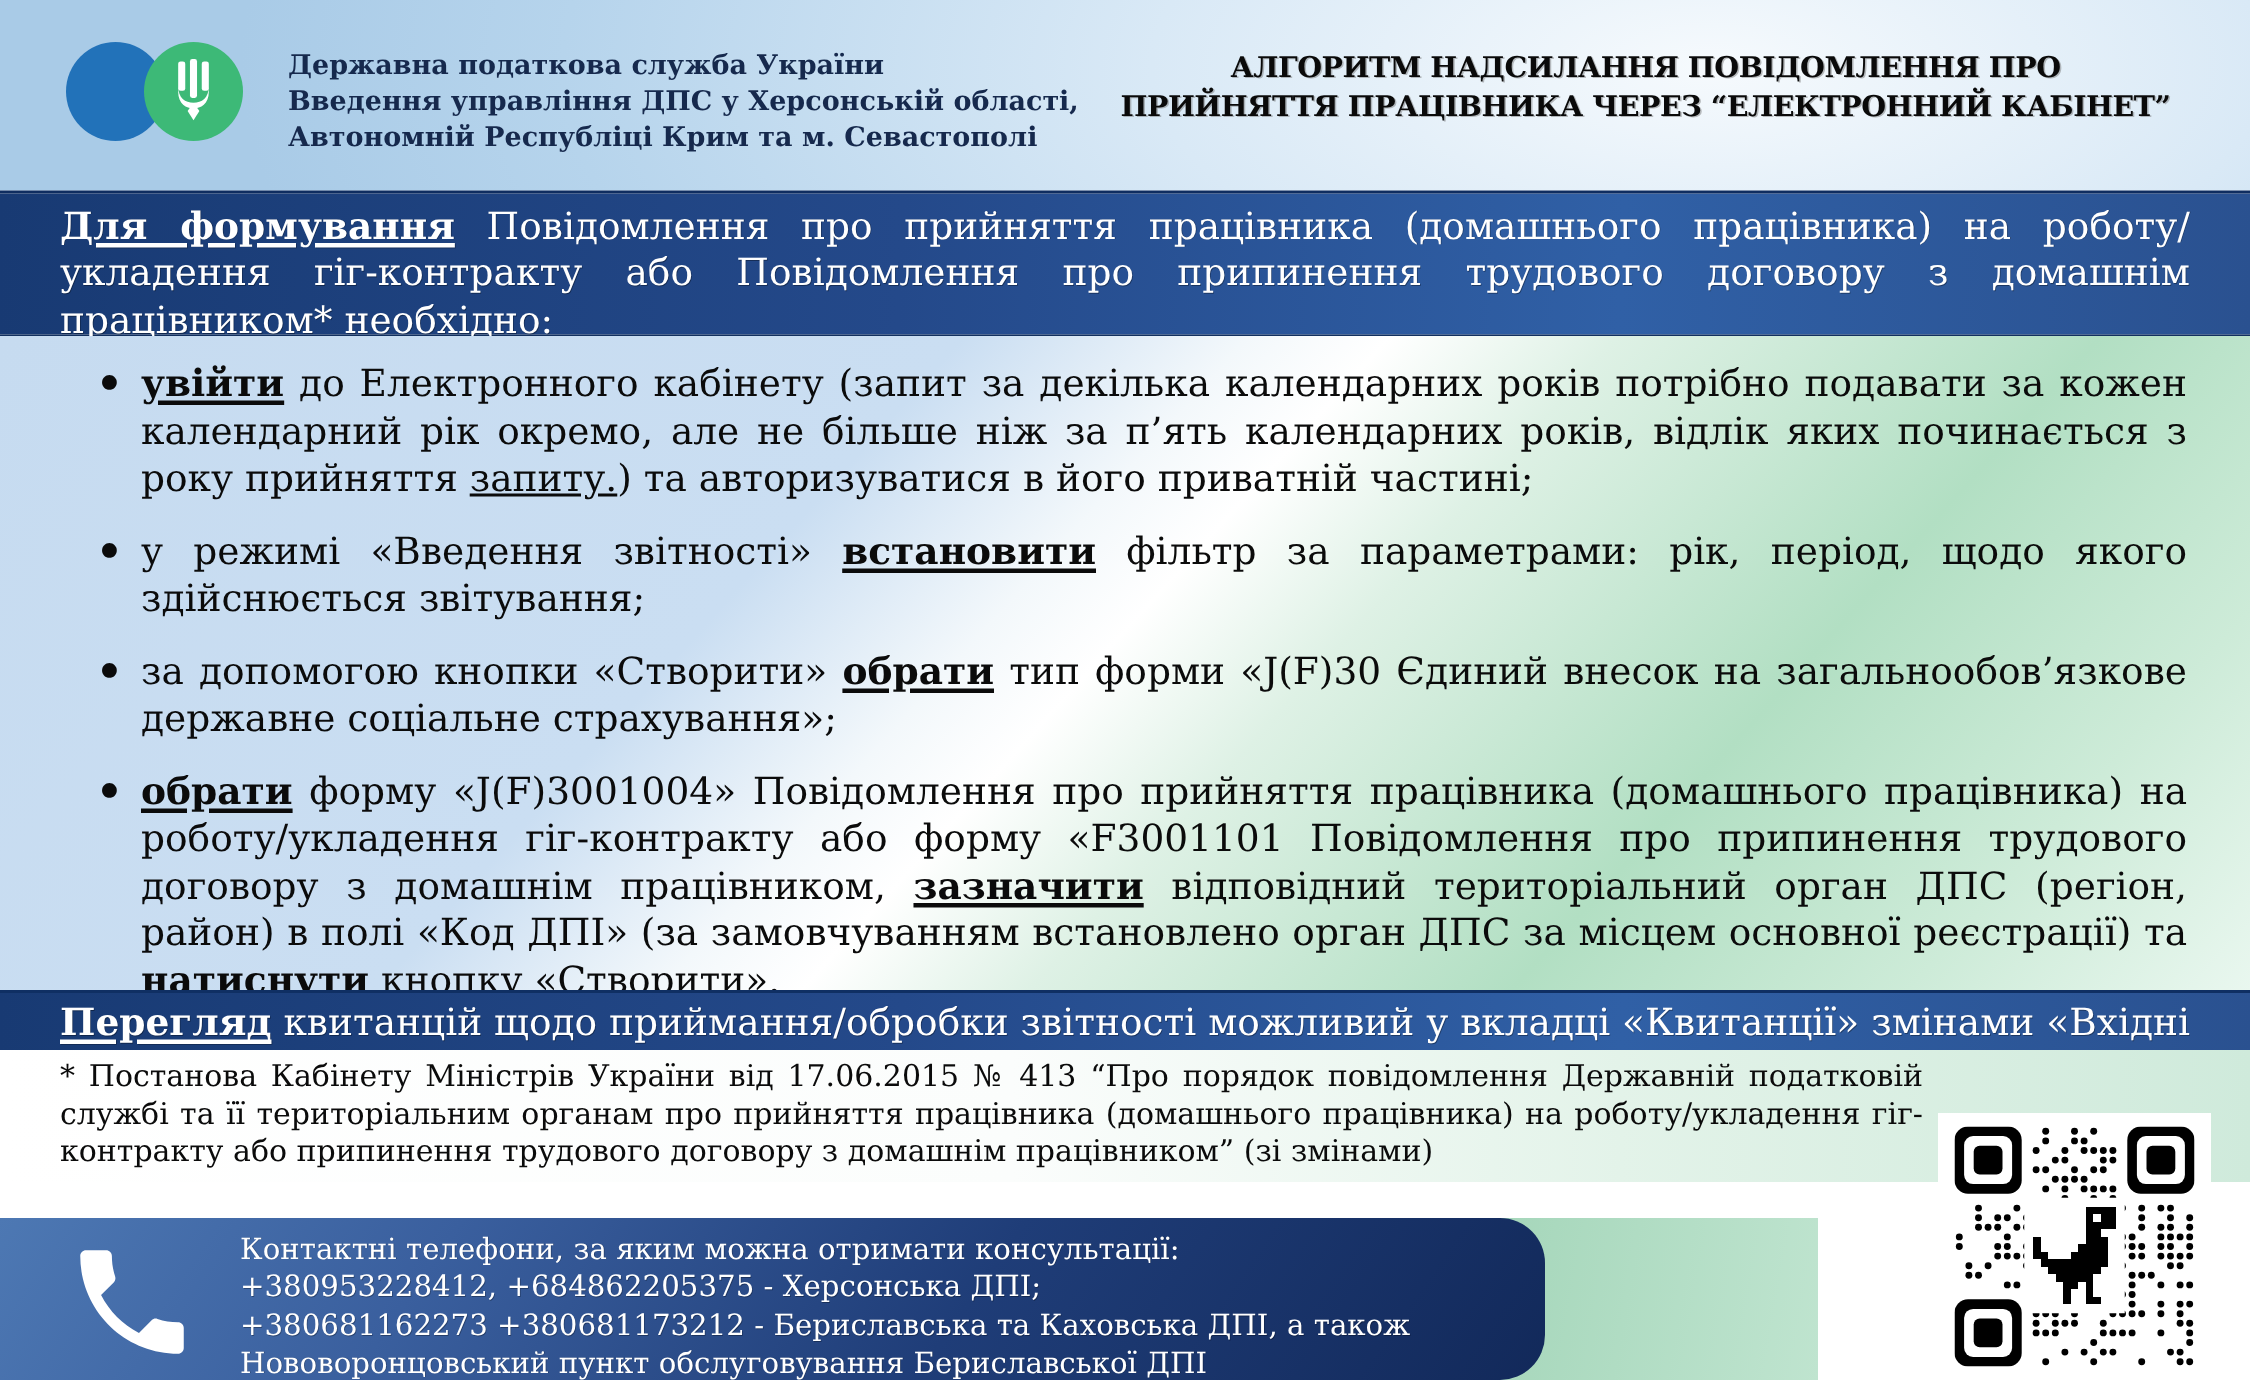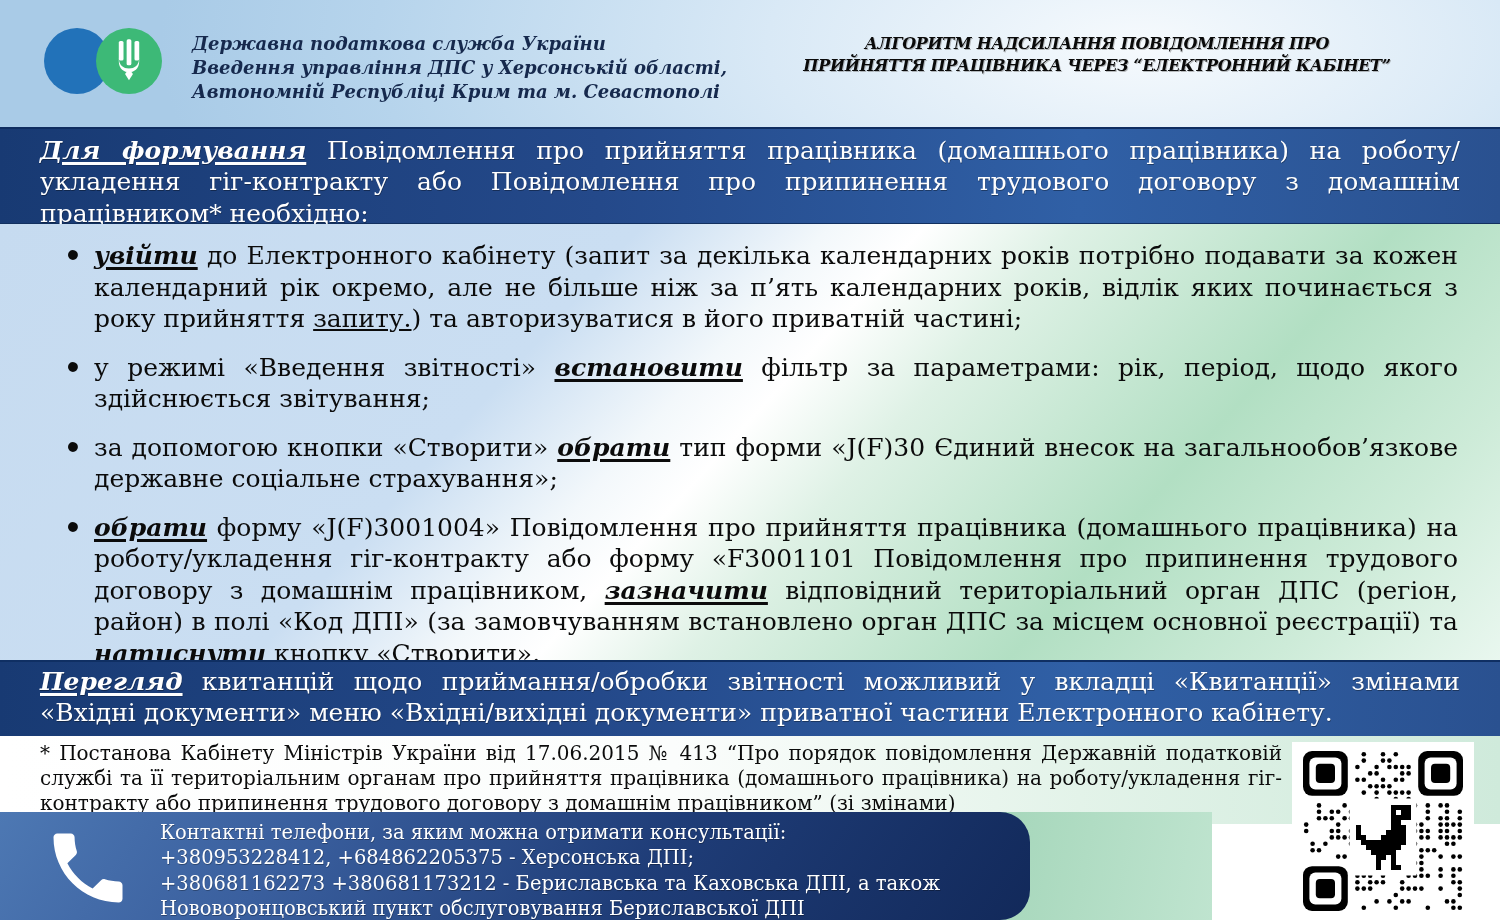--- a/index.html
+++ b/index.html
@@ -1,48 +1,48 @@
 <!DOCTYPE html>
 <html><head>
 <meta charset="utf-8">
 <style>
   html,body{margin:0;padding:0;background:#ffffff;}
   #poster{position:relative;width:1500px;height:920px;overflow:hidden;
     font-family:"DejaVu Serif",serif;-webkit-font-smoothing:antialiased;}
 
   
   .header{position:absolute;left:0;top:0;width:1500px;height:127px;
-    background:radial-gradient(ellipse 980px 420px at 76% 35%, #f6fafd 0%, #d9e9f6 38%, #b6d4ec 78%, #a9cbe7 100%);font-style:italic;}
+    background:radial-gradient(ellipse 980px 420px at 76% 35%, #f6fafd 0%, #d9e9f6 38%, #b6d4ec 78%, #a9cbe7 100%);}
   .logo{position:absolute;left:44px;top:28px;width:130px;height:66px;}
   .logo .c-blue{position:absolute;left:0;top:0;width:66px;height:66px;border-radius:50%;background:#2272b9;}
   .logo .c-green{position:absolute;left:52px;top:0;width:66px;height:66px;border-radius:50%;background:#3db977;display:flex;align-items:center;justify-content:center;}
   .org-block{position:absolute;left:192px;top:32px;color:#16294d;font-size:18px;line-height:1.32;font-weight:600;}
   .title-block{position:absolute;left:710px;right:16px;top:33px;text-align:center;color:#0a0a0a;
-    font-weight:bold;font-size:16px;line-height:1.35;letter-spacing:-0.3px;text-shadow:1px 1px 0 rgba(110,110,110,0.45);}
+    font-weight:bold;font-size:19px;line-height:1.35;letter-spacing:-0.3px;text-shadow:1px 1px 0 rgba(110,110,110,0.45);}
 
   
   .navy-banner{position:absolute;left:0;width:1500px;box-sizing:border-box;color:#ffffff;
     background:linear-gradient(92deg,#183a73 0%,#24498a 40%,#3060a6 72%,#2a5190 100%);
     padding:6px 40px 0 40px;font-size:25px;line-height:1.25;text-align:justify;
     text-shadow:0.5px 0.5px 0 rgba(0,0,0,0.35);}
   .banner-1{top:127px;height:97px;border-top:2px solid #0f2d60;border-bottom:1px solid #12305f;}
   .banner-2{top:660px;height:76px;border-top:2px solid #0f2f63;padding-top:4px;}
 
   
   .body-area{position:absolute;left:0;top:224px;width:1500px;height:436px;overflow:hidden;
     background:linear-gradient(132deg,#c6dbf0 0%,#cadef2 34%,#f3f8fb 44%,#ffffff 49%,#def1e5 57%,#b2dfc3 74%,#cdebd8 88%,#e9f7ef 100%);}
   ul.steps{margin:0;padding:16px 42px 0 94px;list-style:none;}
   ul.steps li{position:relative;color:#0b0b0b;font-size:25px;line-height:1.26;text-align:justify;margin-bottom:17px;}
   ul.steps li::before{content:"\2022";position:absolute;left:-30px;top:-2px;font-size:28px;font-weight:bold;}
 
-  .seg-k{font-weight:bold;font-style:italic;text-decoration:underline;text-decoration-thickness:2.5px;text-underline-offset:3px;}
+  .seg-k{font-weight:bold;text-decoration:underline;text-decoration-thickness:2.5px;text-underline-offset:3px;}
   .seg-u{text-decoration:underline;text-underline-offset:2px;}
 
   
-  .footnote-band{position:absolute;left:0;top:736px;width:1500px;height:88px;
+  .footnote-band{position:absolute;left:0;top:700px;width:1500px;height:88px;
     background:linear-gradient(90deg,#ffffff 0%,#fbfdfc 45%,#e3f3e9 72%,#cfeadb 100%);}
   .footnote-text{position:absolute;left:40px;right:218px;top:5px;color:#0b0b0b;
     font-size:20px;line-height:1.25;text-align:justify;}
 
   
   .bottom-band{position:absolute;left:0;top:812px;width:1212px;height:108px;
     background:linear-gradient(100deg,#3f9c6e 0%,#55ab7d 25%,#8cc9a6 62%,#bfe4cf 100%);}
   .contact-box{position:absolute;left:0;top:0;width:1030px;height:108px;border-radius:0 30px 30px 0;
     background:linear-gradient(125deg,#4d78b3 0%,#3a5f9e 28%,#1f3d78 62%,#12295a 100%);}
   .phone-wrap{position:absolute;left:42px;top:10px;width:92px;height:92px;}

